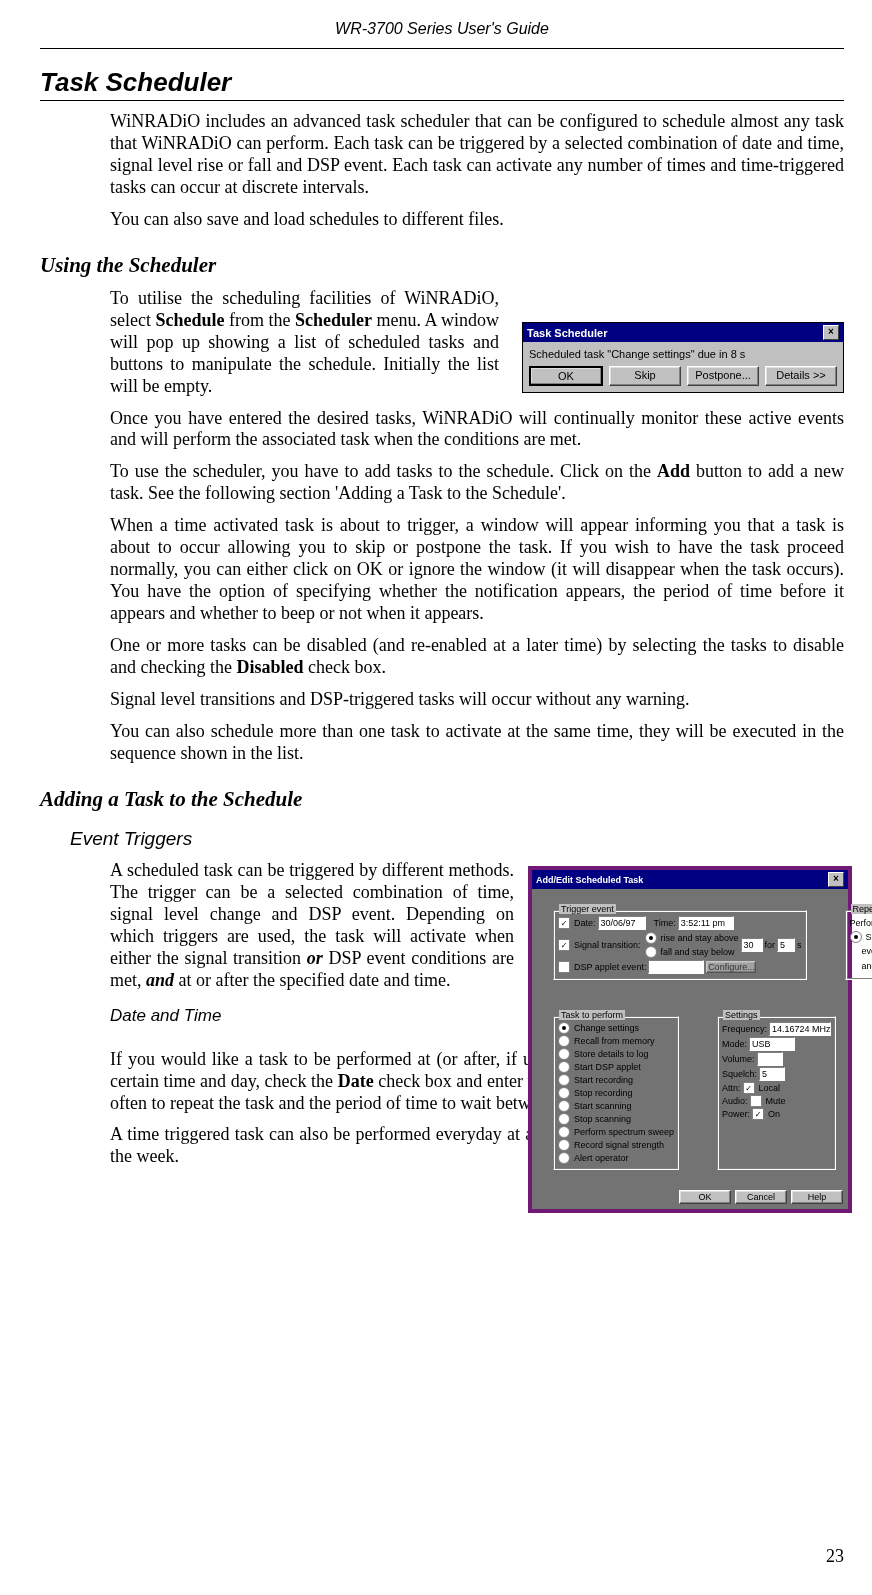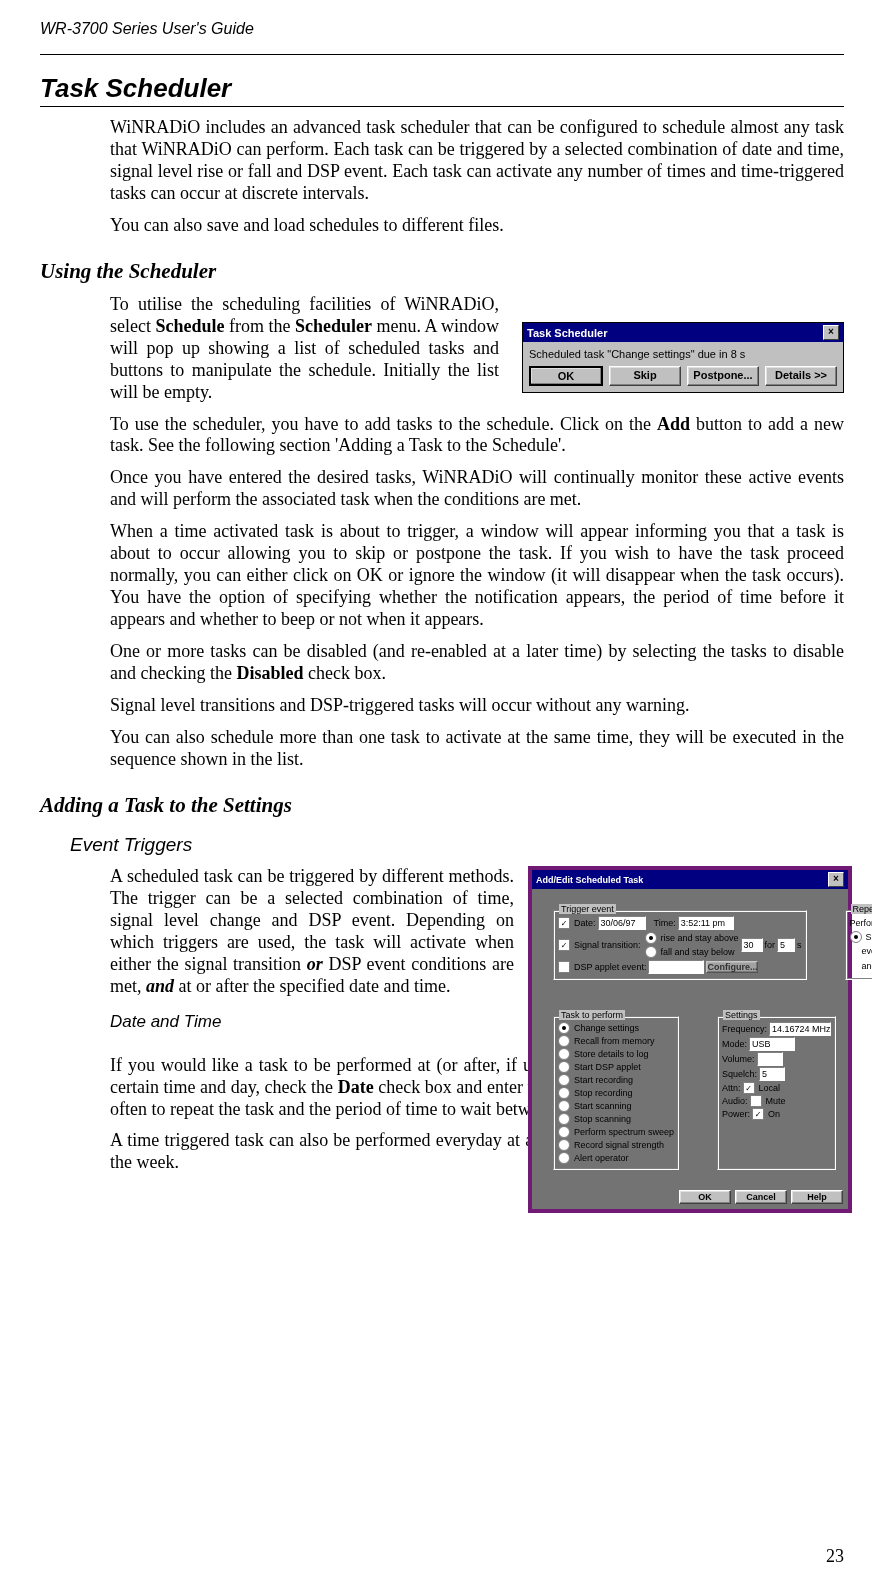--- a/index.html
+++ b/index.html
@@ -11,25 +11,25 @@
     width: 872px;
   }
   .page {
     width: 872px;
     height: 1595px;
     position: relative;
     box-sizing: border-box;
     padding: 20px 28px 0 40px;
   }
   .header-right {
-    text-align: left;
+    text-align: center;
     font-family: Arial, sans-serif;
     font-size: 16px;
     font-style: italic;
-    margin-bottom: 16px;
+    margin-bottom: 10px;
   }
   .header-line {
     border: 0;
     border-top: 1px solid #000;
     margin: 0 0 18px 0;
   }
   .h1 {
     font-family: Arial, sans-serif;
     font-size: 26px;
     font-weight: bold;
@@ -123,21 +123,20 @@
   .win-btn {
     background: #c0c0c0;
     border: 1px solid #fff;
     border-right-color: #404040;
     border-bottom-color: #404040;
     font-size: 11px;
     padding: 2px 0;
     text-align: center;
     flex: 1;
     box-shadow: inset -1px -1px 0 #808080, inset 1px 1px 0 #dfdfdf;
-    font-weight: bold;
   }
   .win-btn.default {
     border: 2px solid #000;
   }
   
   .dlg-large {
     position: absolute;
     right: 20px;
     top: 866px;
     width: 316px;
@@ -212,33 +211,33 @@
 
   <p class="body-p">WiNRADiO includes an advanced task scheduler that can be configured to schedule almost any task that WiNRADiO can perform. Each task can be triggered by a selected combination of date and time, signal level rise or fall and DSP event. Each task can activate any number of times and time-triggered tasks can occur at discrete intervals.</p>
   <p class="body-p">You can also save and load schedules to different files.</p>
 
   <div class="h2">Using the Scheduler</div>
 
   <p class="body-p narrow1">
     <span>To utilise the scheduling facilities of WiNRADiO, select </span><b>Schedule</b><span> from the </span><b>Scheduler</b><span> menu. A window will pop up showing a list of scheduled tasks and buttons to manipulate the schedule. Initially the list will be empty.</span>
   </p>
 
+  <p class="body-p">Once you have entered the desired tasks, WiNRADiO will continually monitor these active events and will perform the associated task when the conditions are met.</p>
+
   <p class="body-p">
     <span>To use the scheduler, you have to add tasks to the schedule. Click on the </span><b>Add</b><span> button to add a new task. See the following section 'Adding a Task to the Schedule'.</span>
   </p>
-
-  <p class="body-p">Once you have entered the desired tasks, WiNRADiO will continually monitor these active events and will perform the associated task when the conditions are met.</p>
   <p class="body-p">When a time activated task is about to trigger, a window will appear informing you that a task is about to occur allowing you to skip or postpone the task. If you wish to have the task proceed normally, you can either click on OK or ignore the window (it will disappear when the task occurs). You have the option of specifying whether the notification appears, the period of time before it appears and whether to beep or not when it appears.</p>
   <p class="body-p">
     <span>One or more tasks can be disabled (and re-enabled at a later time) by selecting the tasks to disable and checking the </span><b>Disabled</b><span> check box.</span>
   </p>
   <p class="body-p">Signal level transitions and DSP-triggered tasks will occur without any warning.</p>
   <p class="body-p">You can also schedule more than one task to activate at the same time, they will be executed in the sequence shown in the list.</p>
 
-  <div class="h2">Adding a Task to the Settings</div>
+  <div class="h2">Adding a Task to the Schedule</div>
   <div class="h3">Event Triggers</div>
 
   <p class="body-p narrow2">
     <span>A scheduled task can be triggered by different methods. The trigger can be a selected combination of time, signal level change and DSP event. Depending on which triggers are used, the task will activate when either the signal transition </span><b><i>or</i></b><span> DSP event conditions are met, </span><b><i>and</i></b><span> at or after the specified date and time.</span>
   </p>
 
   <div class="h4">Date and Time</div>
 
   <p class="body-p">
     <span>If you would like a task to be performed at (or after, if using the signal transition or DSP events) a certain time and day, check the </span><b>Date</b><span> check box and enter the date and time. You can also specify how often to repeat the task and the period of time to wait between each task in the 'Repetitions' section.</span>

